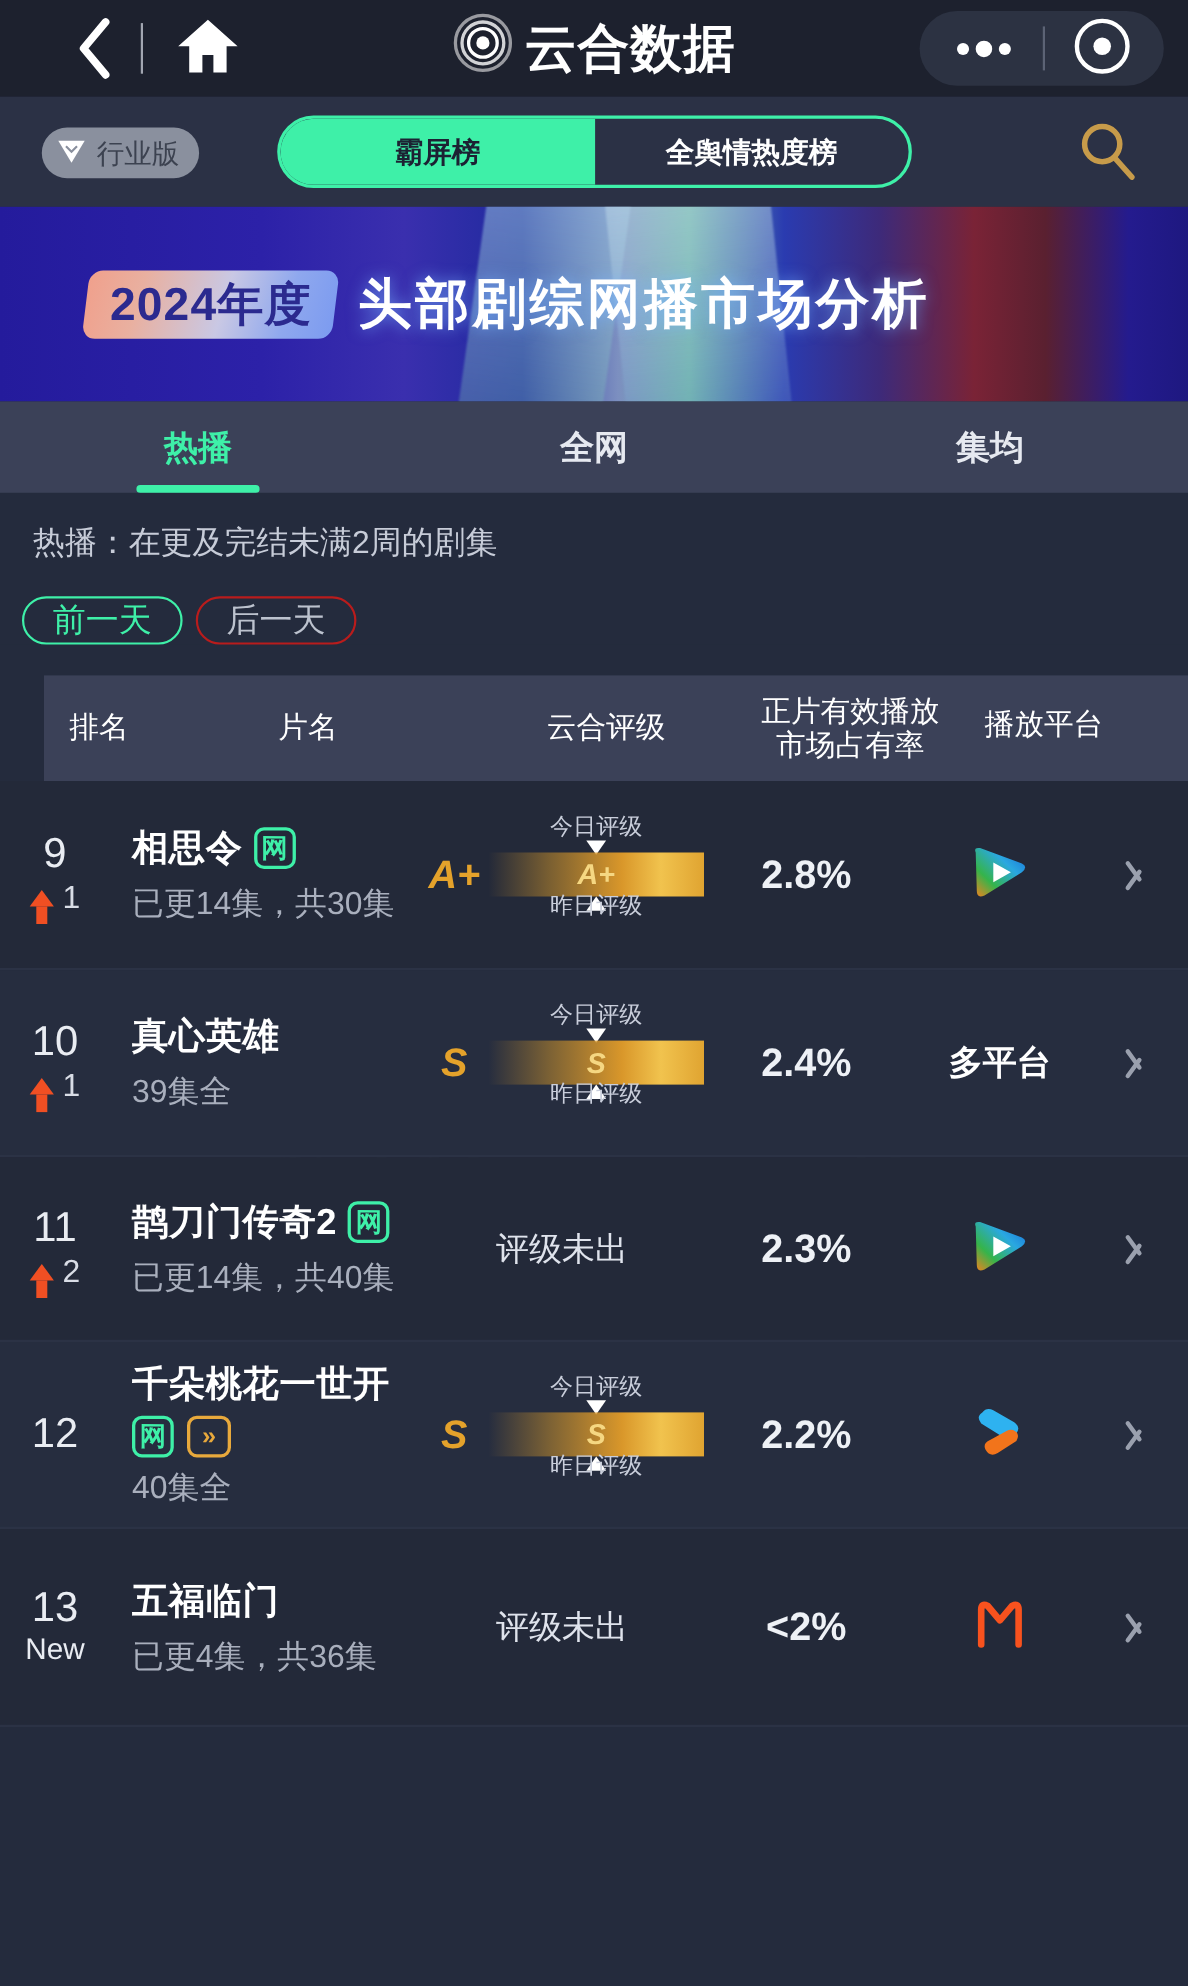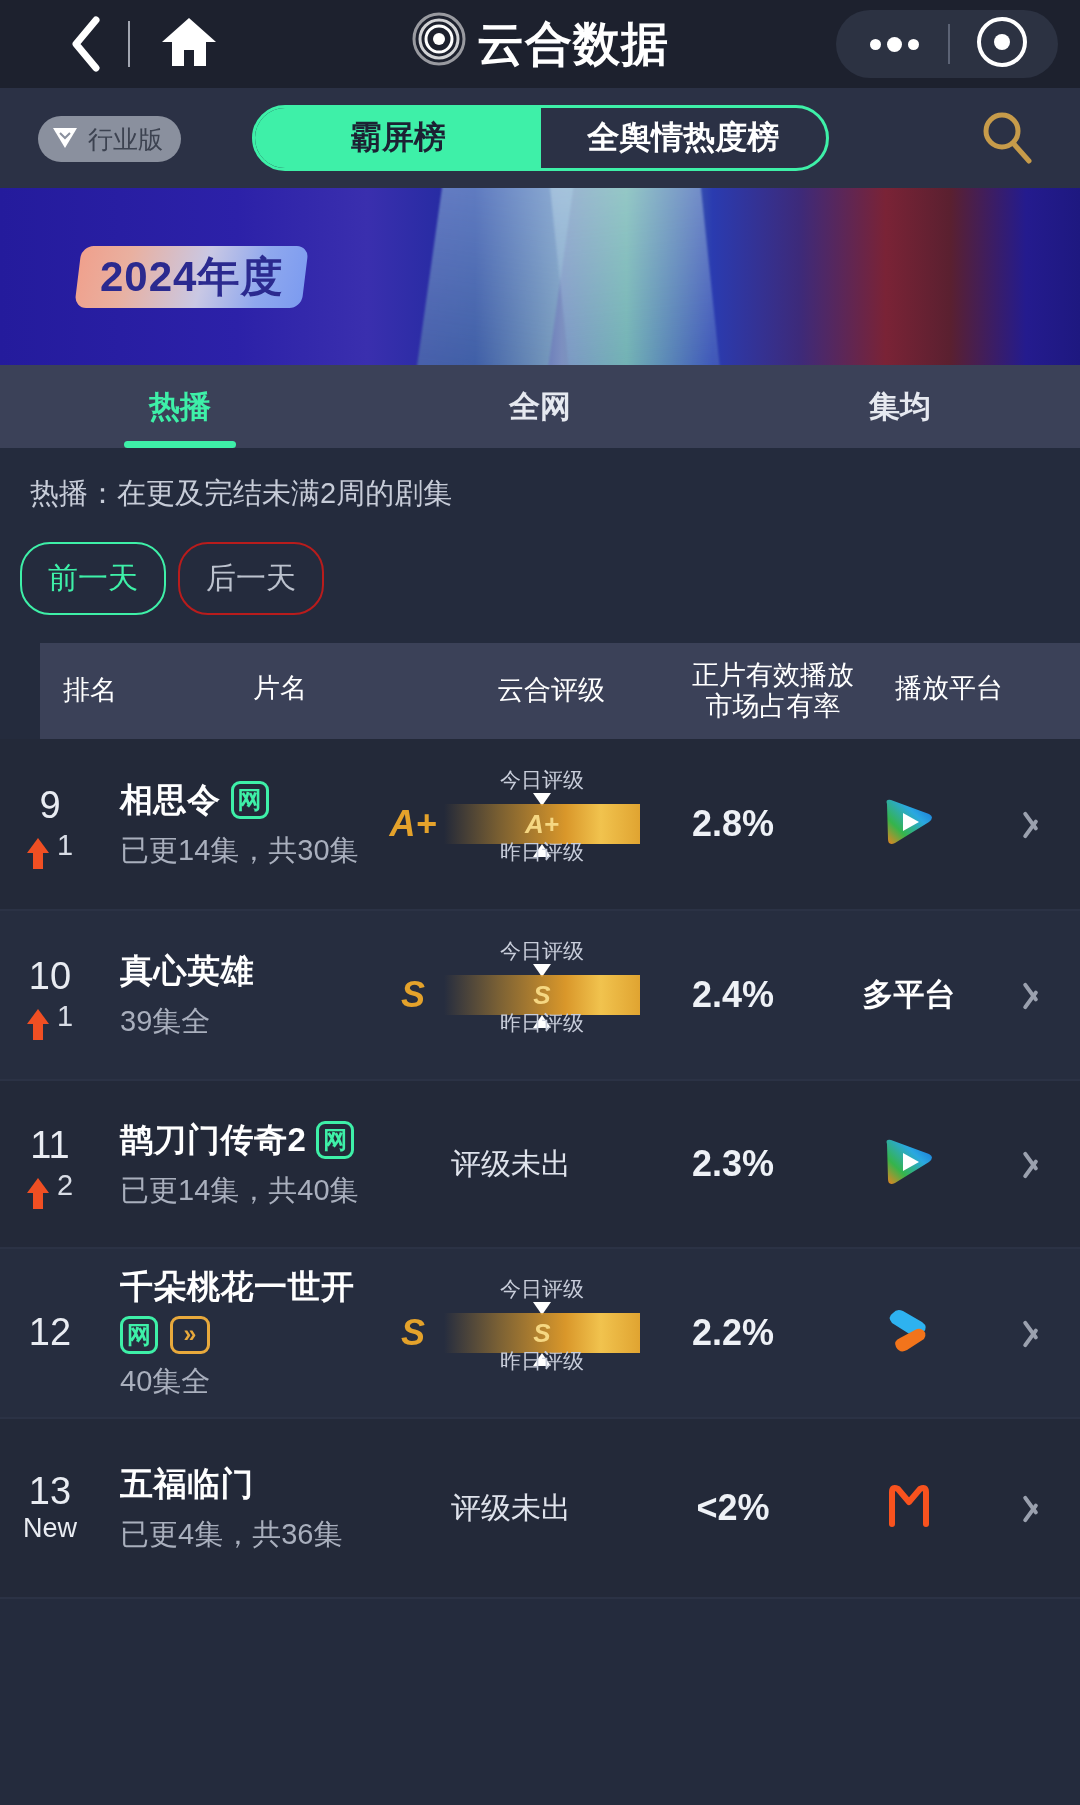--- a/index.html
+++ b/index.html
@@ -73,21 +73,21 @@
   .pro-badge .lbl { color: #3c4250; font-size: 25px; font-weight: 400; }
   .seg {
     position: absolute; left: 252px; top: 17px;
     width: 577px; height: 66px;
     border: 3px solid #3ef0a8;
     border-radius: 35px;
     display: flex; overflow: hidden;
   }
   .seg-item {
     flex: 1; display: flex; align-items: center; justify-content: center;
-    font-size: 32px; font-weight: 700; color: #ffffff;
+    font-size: 26px; font-weight: 700; color: #ffffff;
   }
   .seg-item.active { background: #3ef0a8; color: #1c2233; }
   .search-btn {
     position: absolute; right: 42px; top: 18px;
     width: 64px; height: 64px;
     display: flex; align-items: center; justify-content: center;
   }
 
   
   .banner {
@@ -145,40 +145,40 @@
     width: 112px; height: 7px; background: #3ef0a8; border-radius: 4px;
   }
 
   
   .desc-area { width: 1080px; background: #242b3d; padding: 26px 0 0 0; }
   .desc {
     color: #c7ccd8; font-size: 29px; margin-left: 30px;
   }
   .date-row { display: flex; align-items: center; margin: 28px 0 0 20px; gap: 12px; }
   .chip {
-    height: 73px; padding: 13px 26px; border-radius: 30px;
+    height: 44px; padding: 13px 26px; border-radius: 30px;
     display: flex; align-items: center; justify-content: center;
     font-size: 30px; white-space: nowrap;
   }
   .chip.prev { border: 2px solid #3ef0a8; color: #3ef0a8; }
   .chip.mid  { border: 2px solid #3ef0a8; color: #3ef0a8; gap: 10px; }
   .chip.mid .sep { color: #3ef0a8; opacity: .8; }
   .chip.next { border: 2px solid #b91c1c; color: #bcc2ce; }
 
   
   .thead {
     width: 1080px; height: 96px;
     background: #3b4158;
     display: flex; align-items: center;
     margin-top: 28px;
     margin-left: 40px;
   }
   .th { color: #ffffff; font-size: 27px; text-align: center; line-height: 1.16; }
   .c-rank   { width: 100px; }
-  .c-title  { width: 280px; font-family: Liberation Mono, monospace; }
+  .c-title  { width: 280px; }
   .c-rating { width: 262px; }
   .c-share  { width: 182px; }
   .c-plat   { width: 170px; font-family: Liberation Mono, monospace; }
   .c-arrow  { width: 86px; }
 
   .tbody { position: relative; width: 1080px; }
   .watermark {
     position: absolute; inset: 0; overflow: hidden; pointer-events: none;
     z-index: 1;
   }
@@ -372,20 +372,21 @@
       </svg>
     </span>
   </div>
 </div>
 
 <div class="banner">
   <div class="banner-inner">
     <div class="banner-year">
       <span>2024年度</span>
     </div>
+    <div class="banner-main">头部剧综网播市场分析</div>
   </div>
 </div>
 
 <div class="tabs">
   <div class="tab active">热播</div>
   <div class="tab">全网</div>
   <div class="tab">集均</div>
 </div>
 
 <div class="desc-area">

